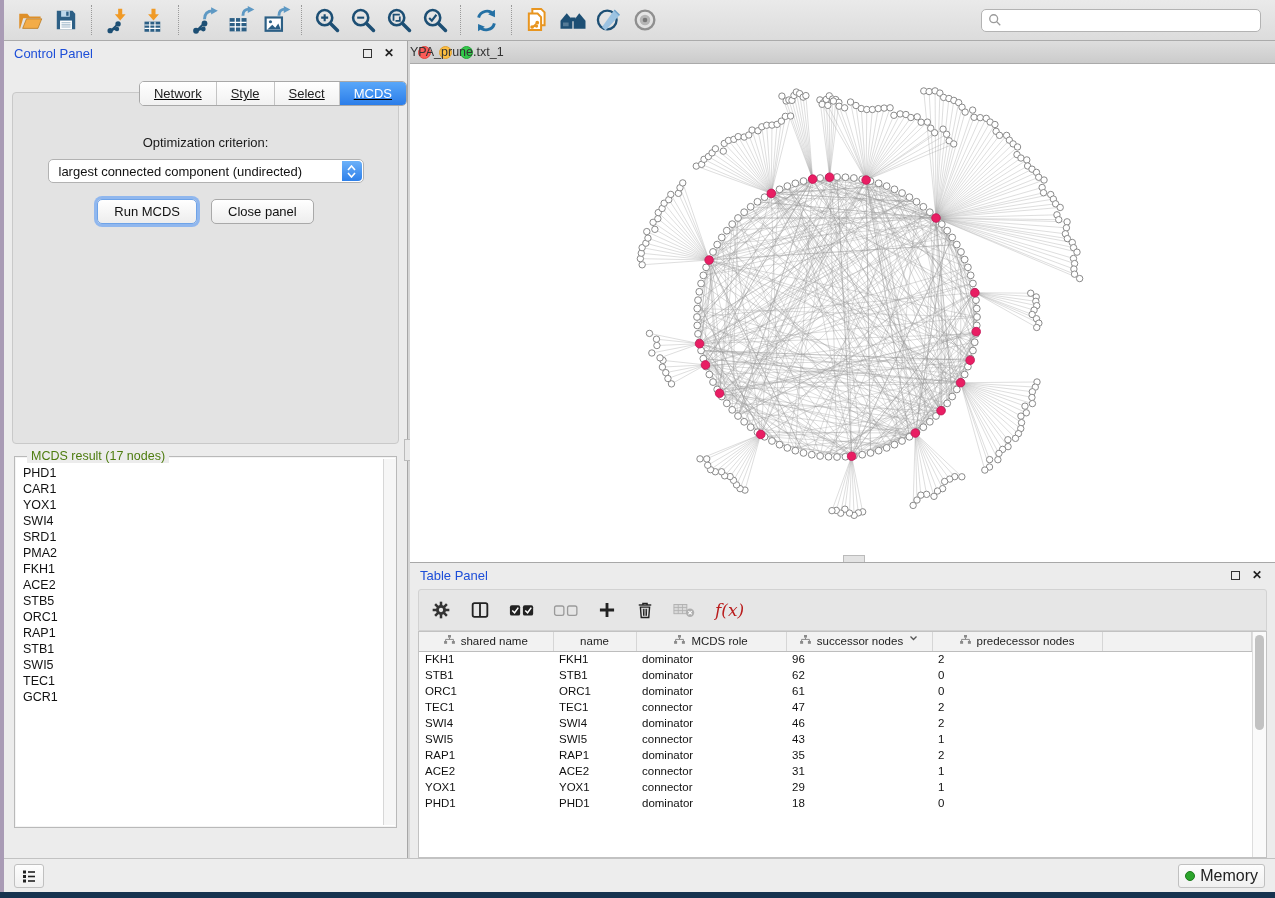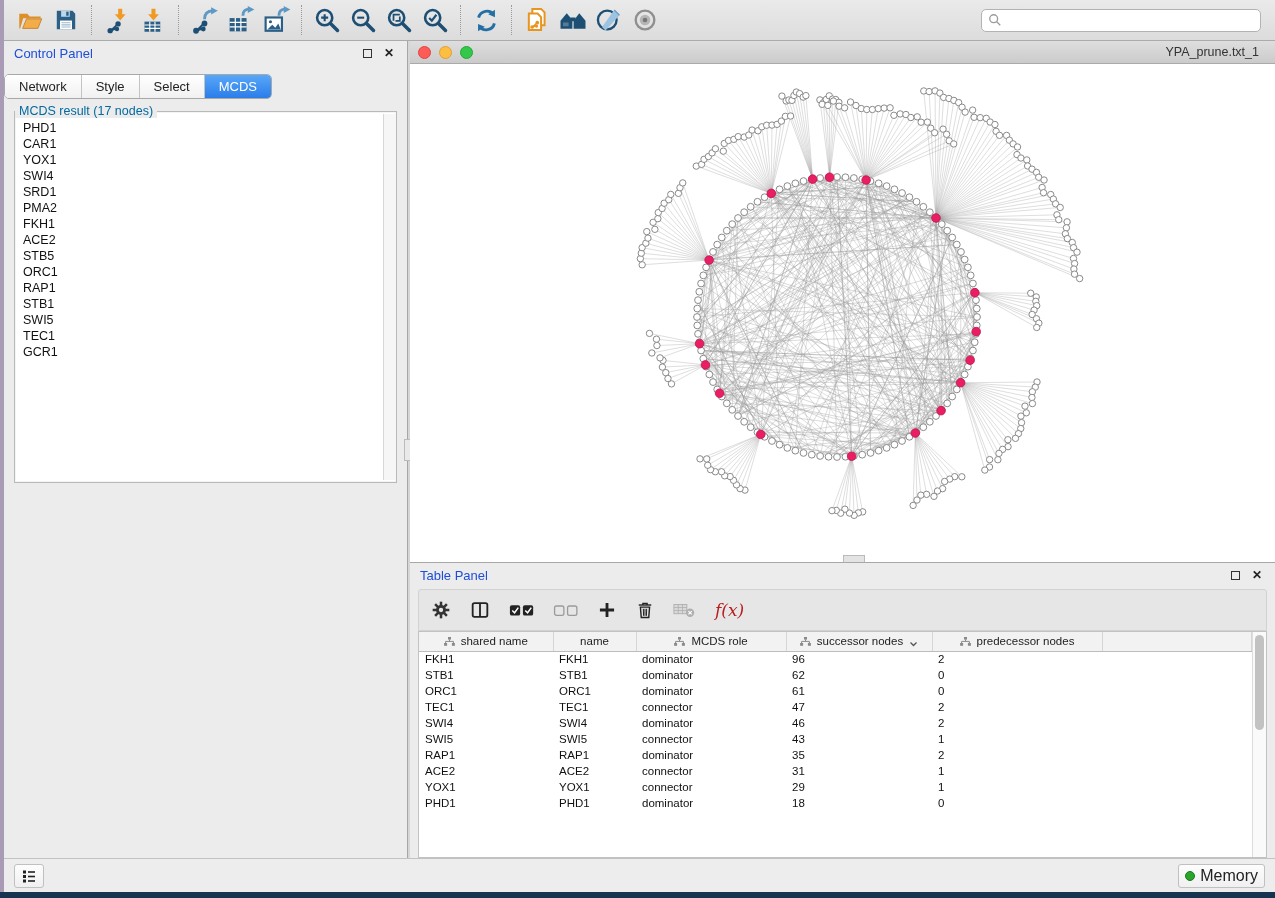--- a/index.html
+++ b/index.html
@@ -21,69 +21,69 @@
 
   
   .cpanel { width:403px; flex:0 0 403px; background:#ececec; display:flex; flex-direction:column; }
   .panel-head { height:24px; display:flex; align-items:center; padding:0 10px; }
   .panel-title { font-size:13px; color:#1d4ed8; }
   .panel-head .sp { flex:1; }
   .mini-btn { width:16px; height:16px; display:flex; align-items:center; justify-content:center; margin-left:6px; }
   .float-glyph { width:9px; height:9px; border:1.5px solid #333; }
   .close-glyph { font-size:12px; font-weight:bold; color:#222; line-height:1; }
 
-  .seg-row { display:flex; justify-content:flex-start; position:relative; z-index:2; margin-top:9px; }
+  .seg-row { display:flex; justify-content:flex-end; position:relative; z-index:2; margin-top:16px;text-decoration:underline; }
   .seg-group { display:flex; border:1px solid #a8a8a8; border-radius:5px; overflow:hidden; background:#fff; }
   .seg-btn { font-size:13px; color:#222; padding:4px 14px; background:linear-gradient(#ffffff,#f1f1f1); border-left:1px solid #c4c4c4; cursor:default; }
   .seg-btn:first-child { border-left:none; }
   .seg-btn.sel { background:linear-gradient(#59a7f9,#2b7de9); color:#fff; }
 
   .cp-inner { margin:-14px 8px 0; background:#e3e3e3; border:1px solid #c9c9c9; border-radius:4px; padding-top:30px; height:352px; }
   .opt-label { text-align:center; font-size:13px; color:#1a1a1a; margin-top:12px; }
   .opt-select-row { display:flex; justify-content:center; margin-top:9px; }
   .opt-select { width:316px; height:24px; background:#fff; border:1px solid #b2b2b2; border-radius:5px; display:flex; align-items:center; font-size:13px; color:#111; padding-left:10px; position:relative; }
   .opt-select .caps { position:absolute; right:1px; top:1px; bottom:1px; width:20px; border-radius:0 4px 4px 0; background:linear-gradient(#6cb1f9,#2e80ea); display:flex; flex-direction:column; align-items:center; justify-content:center; gap:1px; }
   .caps svg { display:block; }
   .btn-row { display:flex; justify-content:center; gap:14px; margin-top:16px; }
   .push-btn { font-size:13px; color:#111; padding:4px 16px; background:linear-gradient(#ffffff,#ededed); border:1px solid #a9a9a9; border-radius:5px; }
   .push-btn.focused { box-shadow:0 0 0 3px rgba(100,160,245,.65); border-color:#6ea3e8; }
 
   .result-box { margin:12px 10px 0; background:#fff; border:1px solid #b9b9b9; box-shadow:inset 0 0 0 1px #f4f4f4; position:relative; height:372px; display:flex; }
-  .result-legend { position:absolute; top:-8px; left:0; background:#ececec; font-size:12.5px; color:#0369a1; padding:0 4px; }
+  .result-legend { position:absolute; top:-8px; left:12px; background:#ececec; font-size:12.5px; color:#4d7c0f; padding:0 4px; }
   .result-list { flex:1; overflow:hidden; padding-top:8px; }
   .list-row { font-size:12.5px; color:#111; line-height:16px; padding-left:8px; }
   .result-scroll { width:13px; border-left:1px solid #d7d7d7; background:#f6f6f6; margin-top:2px; margin-bottom:2px; }
 
   
   .vdivider { width:3px; flex:0 0 3px; background:#d6d6d6; border-left:1px solid #a6a6a6; position:relative; }
   .vgrip { position:absolute; left:-4px; top:398px; width:9px; height:22px; background:#e9e9e9; border:1px solid #bbb; }
 
   
   .rightcol { flex:1; display:flex; flex-direction:column; min-width:0; }
 
   .netwin { height:522px; flex:0 0 522px; display:flex; flex-direction:column; border-bottom:1px solid #a8a8a8; }
   .net-titlebar { height:23px; background:linear-gradient(#dedede,#cbcbcb); border-bottom:1px solid #aaa; display:flex; align-items:center; padding:0 8px; position:relative; }
   .tlights { display:flex; gap:8px; }
   .tlight { width:13px; height:13px; border-radius:50%; }
   .tl-red { background:#fc5b57; border:1px solid #e2443f; }
   .tl-yellow { background:#fdbe41; border:1px solid #e0a132; }
   .tl-green { background:#34c84a; border:1px solid #22a738; }
-  .net-title { position:absolute; left:0; right:16px; text-align:right; font-size:12.5px; color:#333; }
+  .net-title { position:absolute; left:0; right:16px; text-align:left; font-size:12.5px; color:#333; }
   .net-canvas { flex:1; background:#fff; overflow:hidden; position:relative; }
   .hgrip { position:absolute; left:50%; bottom:-1px; width:22px; height:8px; background:#e3e3e3; border:1px solid #bbb; }
 
   
   .tpanel { flex:1; display:flex; flex-direction:column; background:#ececec; min-height:0; }
   .tp-toolbar { height:42px; background:#e6e6e6; border-bottom:1px solid #cfcfcf; display:flex; align-items:center; padding:0 12px; gap:18px; margin:2px 8px 0; border:1px solid #d2d2d2; border-radius:3px 3px 0 0; }
   .tp-icon { display:flex; align-items:center; justify-content:center; }
   .fx-label { font-family:"DejaVu Serif", serif; font-style:italic; font-size:17px; color:#b91c1c; }
   .tablewrap { flex:1; margin:0 8px; background:#fff; border:1px solid #c2c2c2; display:flex; min-height:0; }
   .datatable { flex:1; border-collapse:collapse; table-layout:fixed; align-self:flex-start; width:100%; }
   .datatable th { height:19px; background:#f2f2f2; border-right:1px solid #d6d6d6; border-bottom:1px solid #bdbdbd; font-size:11.5px; font-weight:normal; color:#222; text-align:center; overflow:hidden; white-space:nowrap; }
-  .datatable th .hwrap { display:flex; align-items:flex-end; justify-content:center; gap:6px; }
+  .datatable th .hwrap { display:flex; align-items:flex-start; justify-content:center; gap:6px; }
   .datatable td { height:16px; font-size:11.5px; color:#111; padding:0 6px; white-space:nowrap; overflow:hidden; }
   .datatable td.num { padding-right:14px; }
   .tscroll { width:14px; flex:0 0 14px; background:#fafafa; border-left:1px solid #ddd; position:relative; }
   .tthumb { position:absolute; left:2px; right:2px; top:3px; height:95px; background:#c2c2c2; border-radius:5px; }
   .tp-tabs { height:30px; display:flex; align-items:center; justify-content:center; }
 
   
   .statusbar { height:34px; flex:0 0 34px; background:#ededed; border-top:1px solid #c2c2c2; display:flex; align-items:center; padding:0 10px; }
   .status-btn { border:1px solid #c0c0c0; background:linear-gradient(#fdfdfd,#f0f0f0); border-radius:3px; display:flex; align-items:center; justify-content:center; height:24px; padding:0 6px; }
   .mem-btn { margin-left:auto; gap:5px; font-size:16px; color:#222; }
@@ -264,20 +264,40 @@
             <span class="close-glyph">✕</span>
           </span>
       </div>
       <div class="seg-row">
         <div class="seg-group" id="cp-tabs">
             <div class="seg-btn">Network</div>
             <div class="seg-btn">Style</div>
             <div class="seg-btn">Select</div>
             <div class="seg-btn sel">MCDS</div>
           </div>
+      </div>
+      <div class="cp-inner">
+        <div class="opt-label">Optimization criterion:</div>
+        <div class="opt-select-row">
+          <div class="opt-select">
+            <span>largest connected component (undirected)</span>
+            <span class="caps">
+              <svg width="9" height="6" viewBox="0 0 9 6">
+                  <path d="M1 5 L4.5 1 L8 5" fill="none" stroke="#fff" stroke-width="1.6"></path>
+                </svg>
+              <svg width="9" height="6" viewBox="0 0 9 6">
+                  <path d="M1 1 L4.5 5 L8 1" fill="none" stroke="#fff" stroke-width="1.6"></path>
+                </svg>
+            </span>
+          </div>
+        </div>
+        <div class="btn-row">
+          <div class="push-btn focused">Run MCDS</div>
+          <div class="push-btn">Close panel</div>
+        </div>
       </div>
       <div class="result-box">
         <div class="result-legend">MCDS result (17 nodes)</div>
         <div class="result-list" id="mcds-list">
             <div class="list-row">PHD1</div>
             <div class="list-row">CAR1</div>
             <div class="list-row">YOX1</div>
             <div class="list-row">SWI4</div>
             <div class="list-row">SRD1</div>
             <div class="list-row">PMA2</div>

